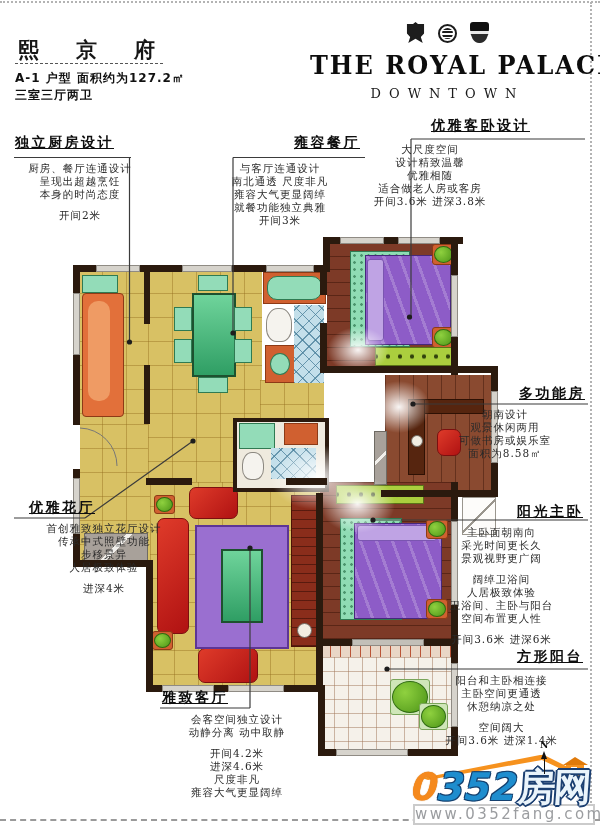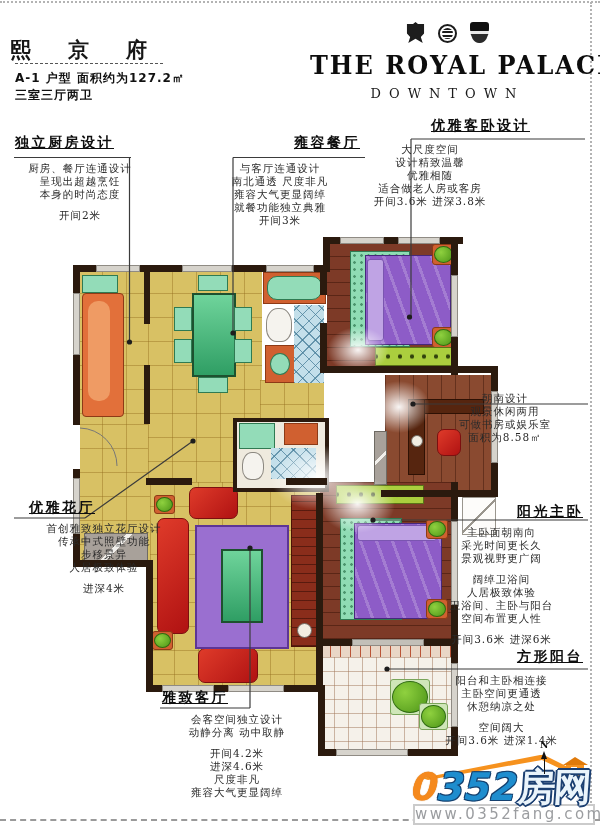--- a/index.html
+++ b/index.html
@@ -108,21 +108,21 @@
 </style>
 </head>
 <body>
 
 <div class="page">
 
   <div class="abs border-top"></div>
   <div class="abs border-right"></div>
   <div class="abs border-bottom"></div>
 
-  <div class="abs cn-title" style="left:10px;top:36px">熙京府</div>
+  <div class="abs cn-title" style="left:18px;top:36px">熙京府</div>
   <div class="abs dash-rule" style="left:15px;top:63px;width:148px"></div>
   <div class="abs sub" style="left:15px;top:70px">A-1 户型  面积约为127.2㎡</div>
   <div class="abs sub" style="left:15px;top:87px">三室三厅两卫</div>
 
   <div class="abs brand" style="left:310px;top:20px;width:275px">
     <div class="badges">
       <div class="badge1"></div>
       <div class="badge2">
           <i></i>
         </div>
@@ -324,20 +324,21 @@
     <div class="c-body" style="margin-top:10px">
       <div class="c-line">大尺度空间</div>
       <div class="c-line">设计精致温馨</div>
       <div class="c-line">优雅相随</div>
       <div class="c-line">适合做老人房或客房</div>
       <div class="c-line grp4">开间3.6米  进深3.8米</div>
     </div>
   </div>
 
   <div class="abs callout right" style="left:425px;top:385px;width:160px">
+    <div class="c-title">多功能房</div>
     <div class="c-body" style="margin-top:7px">
       <div class="c-line">朝南设计</div>
       <div class="c-line">观景休闲两用</div>
       <div class="c-line">可做书房或娱乐室</div>
       <div class="c-line">面积为8.58㎡</div>
     </div>
   </div>
 
   <div class="abs callout right" style="left:420px;top:503px;width:163px">
     <div class="c-title">阳光主卧</div>

